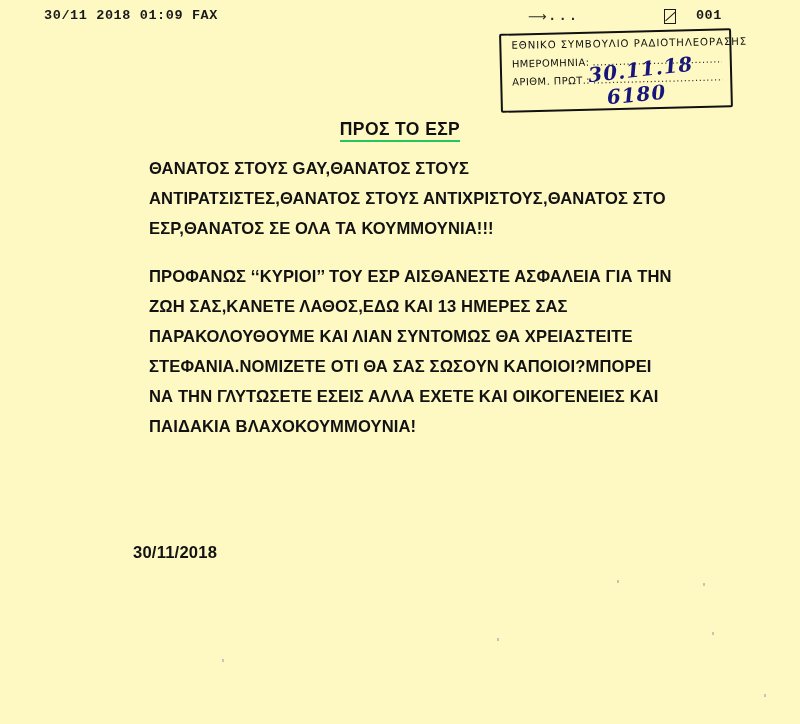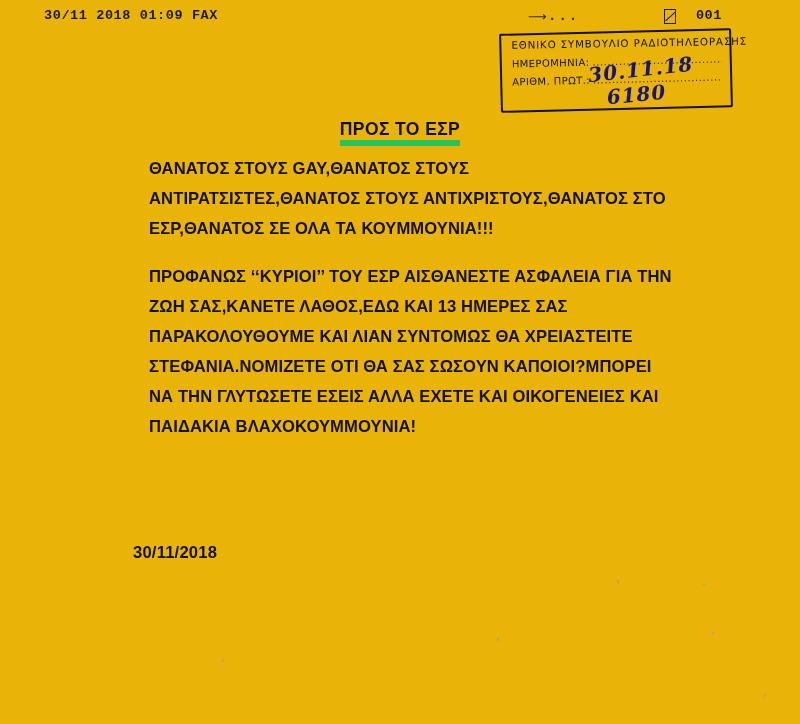--- a/index.html
+++ b/index.html
@@ -12,21 +12,21 @@
     height: 724px;
     position: relative;
     overflow: hidden;
     font-family: "Liberation Sans", sans-serif;
     color: #000000;
   }
 
   .page {
     position: absolute;
     inset: 0;
-    background: #eab308;
+    background: #fef9c3;
   }
 
   
   .fax-header {
     position: absolute;
     top: 8px;
     left: 0;
     width: 800px;
     height: 22px;
   }
@@ -159,21 +159,21 @@
     left: 0;
     top: 119px;
     width: 800px;
     text-align: center;
     font-size: 17.5px;
     font-weight: 700;
     letter-spacing: 0.4px;
     color: #111;
   }
   .doc-title span {
-    border-bottom: 6px solid #22c55e;
+    border-bottom: 2px solid #22c55e;
     padding-bottom: 1px;
   }
 
   .body-block {
     position: absolute;
     left: 133px;
     width: 560px;
   }
   .para {
     font-size: 16.6px;

